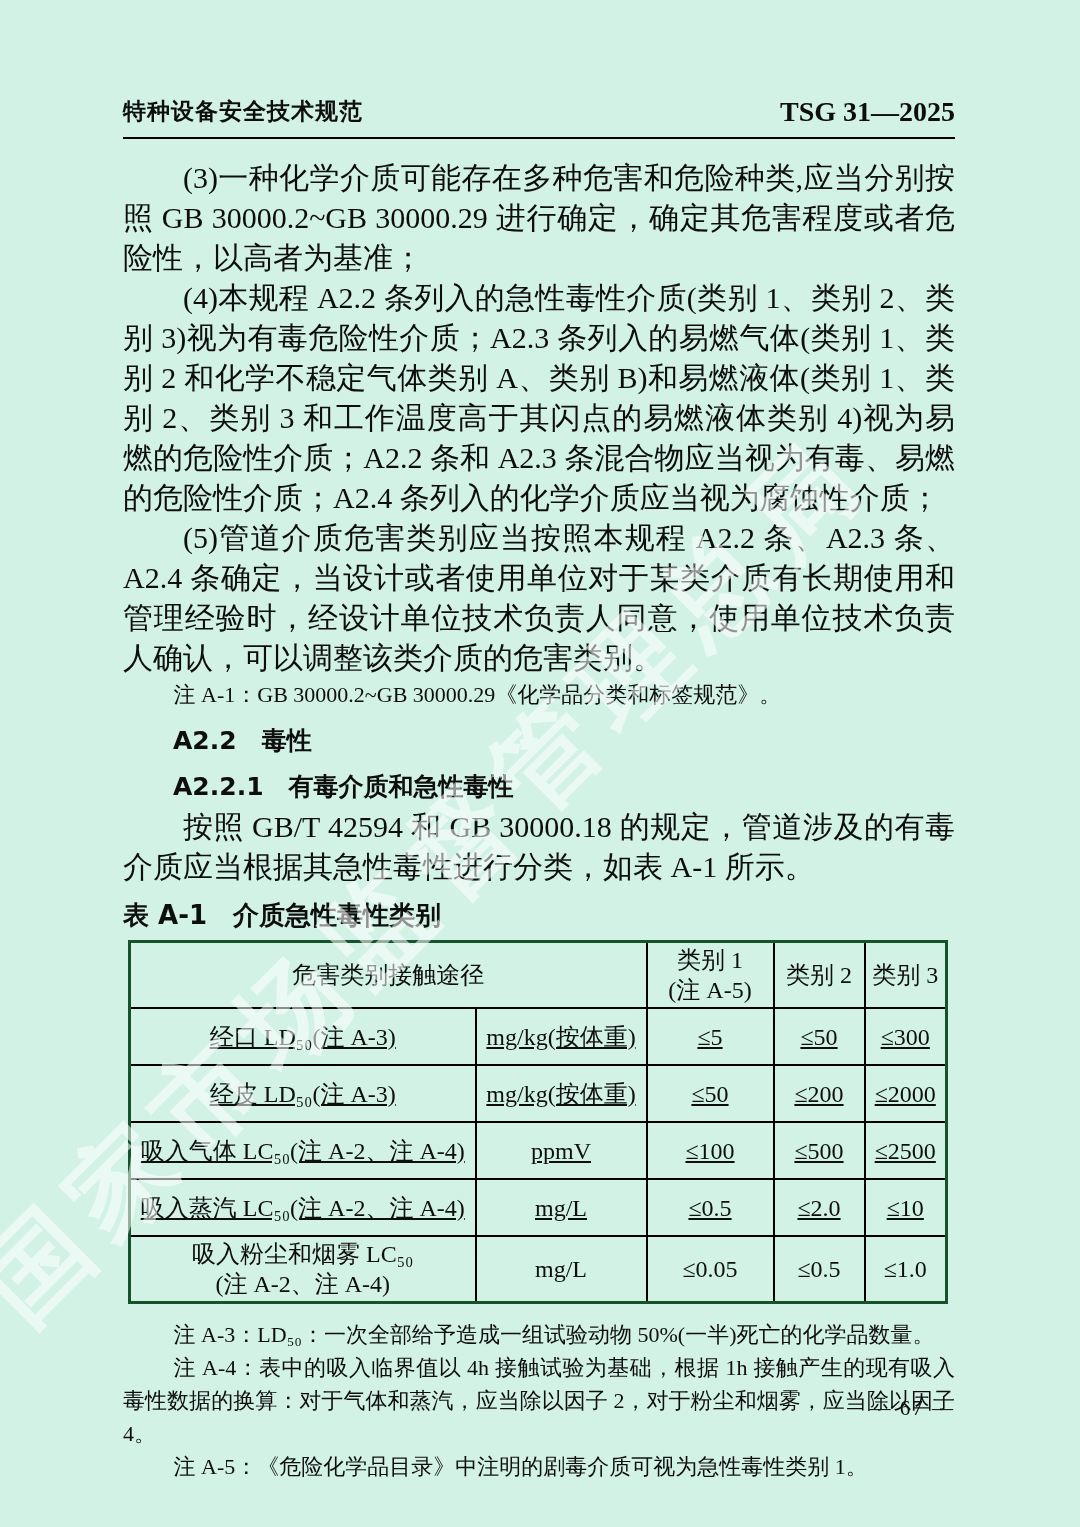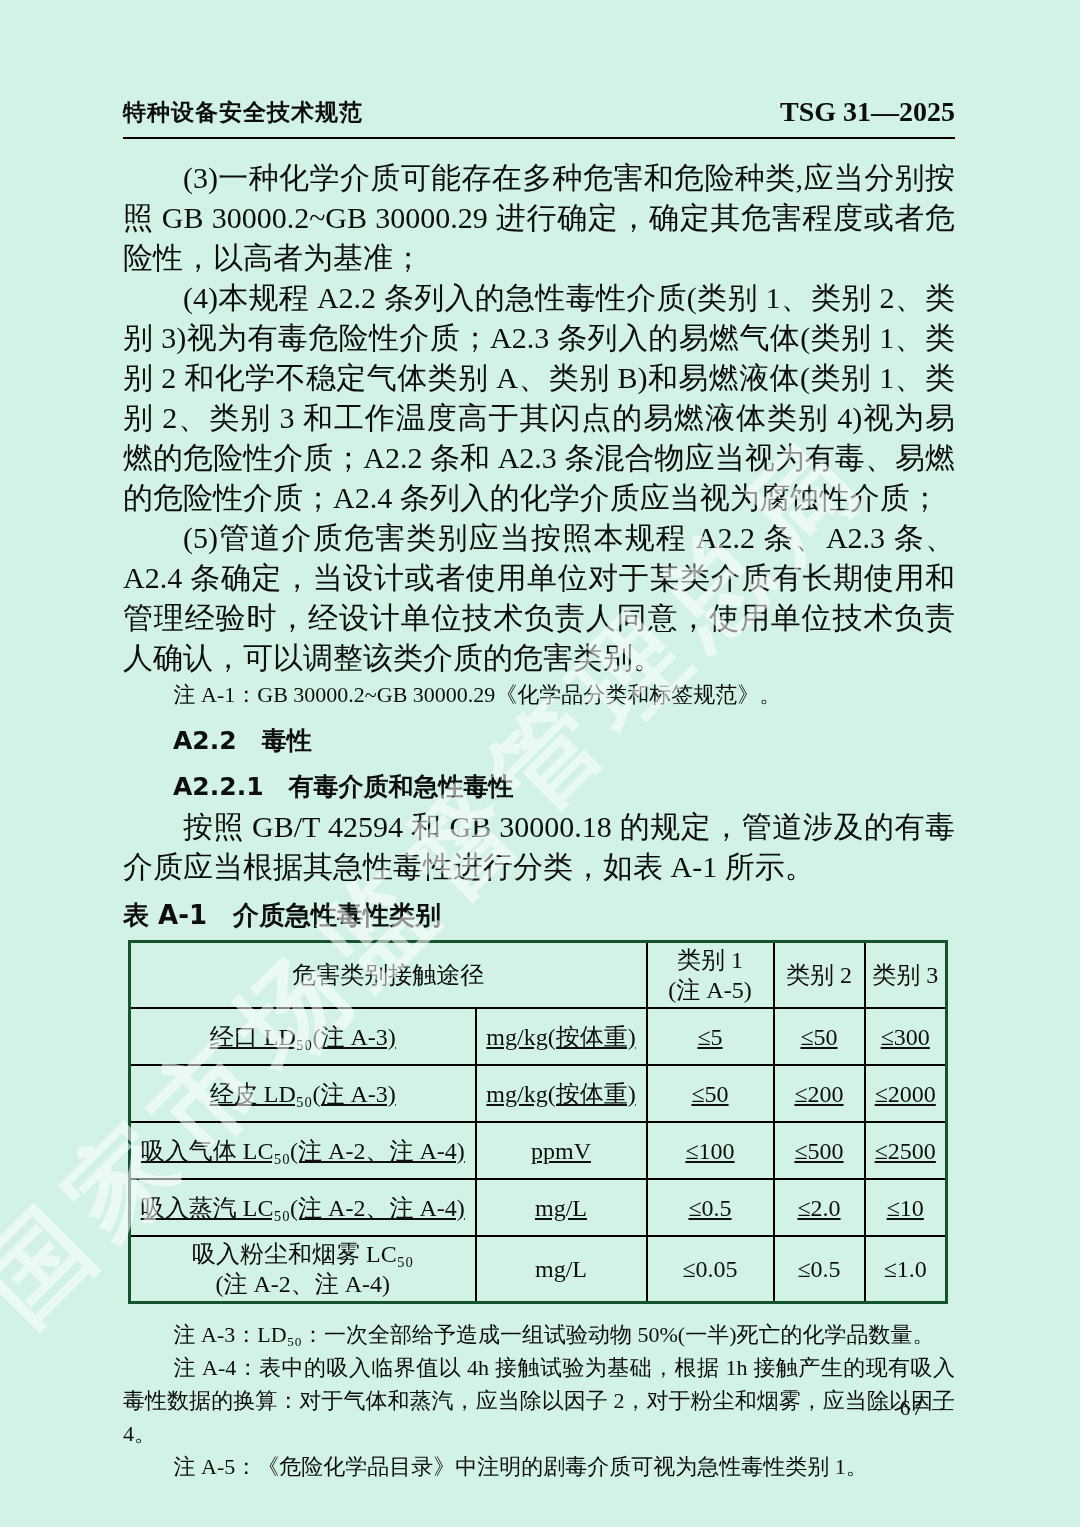--- a/index.html
+++ b/index.html
@@ -8,21 +8,21 @@
     position:relative;
     width:1080px; height:1527px;
     background:#d2f2e6;
     overflow:hidden;
     color:#0e0e0e;
     font-family:"Liberation Serif","DejaVu Serif",serif;
   }
   
   .pg-header {
     position:absolute; top:96px; left:123px; right:125px;
-    display:flex; justify-content:space-between; align-items:center;
+    display:flex; justify-content:space-between; align-items:flex-start;
     border-bottom:2.5px solid #000;
     padding-bottom:9px;
   }
   .pg-header .h-left {
     font-family:"DejaVu Sans","Liberation Sans",sans-serif;
     font-weight:bold; font-size:23px; letter-spacing:1px;
   }
   .pg-header .h-right {
     font-weight:bold; font-size:28px;
   }

